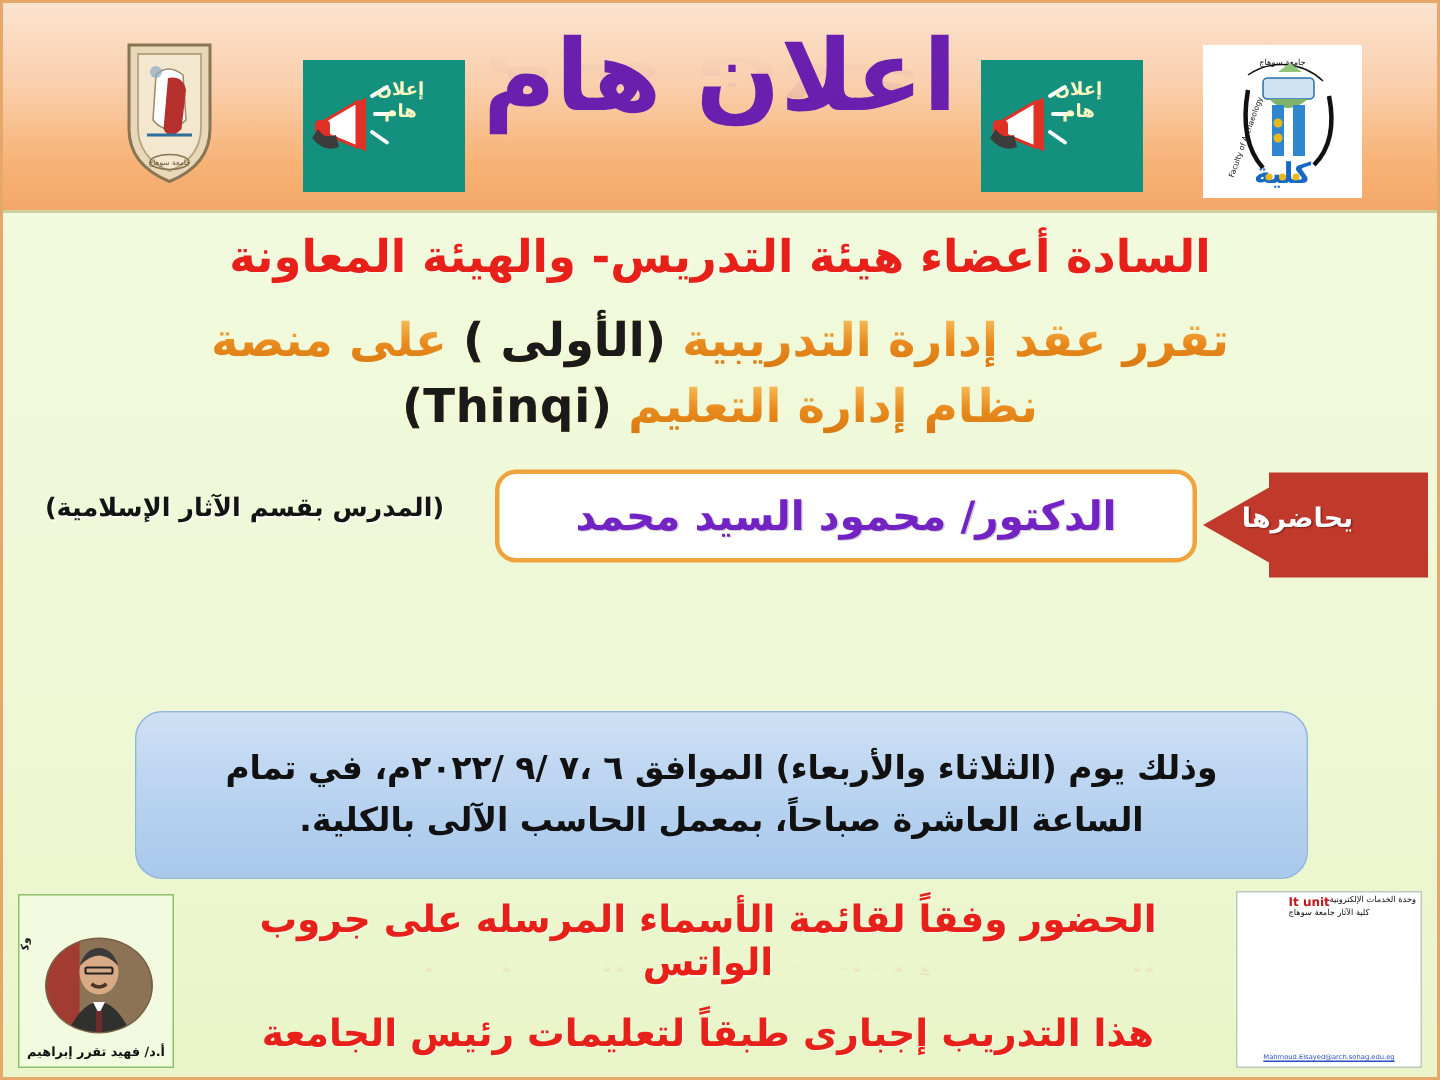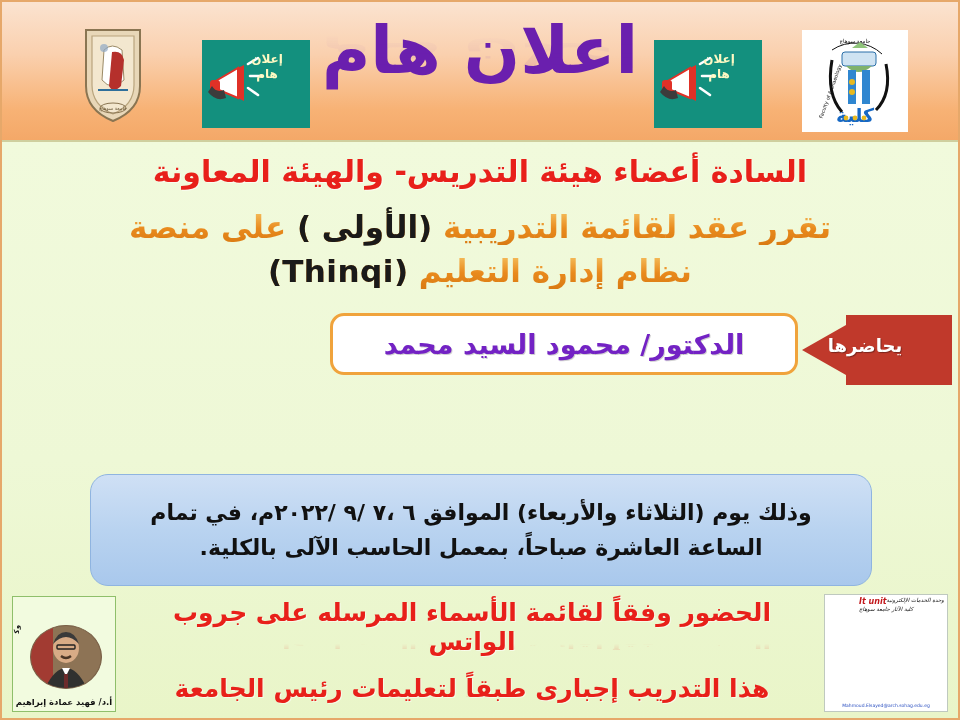--- a/index.html
+++ b/index.html
@@ -322,21 +322,20 @@
     box-sizing: border-box;
     background: #ffffff;
     border: 1px solid #bfc9bf;
     overflow: hidden;
   }
   .it-head {
     position: relative;
     height: 26px;
     padding: 2px 3px 0 3px;
     box-sizing: border-box;
-    font-style: italic;
   }
   .it-unit-label {
     position: absolute;
     left: 34px;
     top: 2px;
     font-size: 8px;
     font-weight: bold;
     color: #c2181c;
     direction: ltr;
   }
@@ -528,32 +527,33 @@
 
     </div>
   </div>
 
   <div class="body-area">
 
     <div class="line-red">السادة أعضاء هيئة التدريس- والهيئة المعاونة</div>
     <div class="reflect-red">السادة أعضاء هيئة التدريس- والهيئة المعاونة</div>
 
     <div class="line-orange row2">
-      <span>تقرر عقد لقائمة التدريبية</span>
+      <span>تقرر عقد إدارة التدريبية</span>
       <span class="black">(الأولى )</span>
       <span>على منصة</span>
     </div>
 
     <div class="line-orange row3">
       <span>نظام إدارة التعليم</span>
       <span class="black">(Thinqi)</span>
     </div>
 
     <div class="lecturer-row">
 
+      <div class="dept-title">(المدرس بقسم الآثار الإسلامية)</div>
 
       <div class="name-box">
         <span class="doc-name">الدكتور/ محمود السيد محمد</span>
       </div>
 
       <div class="arrow-banner">
         <svg viewBox="0 0 152 74" width="152" height="74">
           <path d="M152 2 H46 V12 L2 37 L46 62 V72 H152 Z" fill="#c0392b"></path>
         </svg>
         <div class="arrow-label">يحاضرها</div>
@@ -579,21 +579,21 @@
             <rect x="0" y="0" width="22" height="62" fill="#a23b32"></rect>
             <ellipse cx="35" cy="22" rx="13" ry="15" fill="#d8ab86"></ellipse>
             <path d="M22 18 q13 -14 26 0 q-4 -12 -13 -12 q-9 0 -13 12" fill="#3a3a3a"></path>
             <rect x="26" y="19" width="18" height="4" rx="1" fill="none" stroke="#222" stroke-width="1.4"></rect>
             <path d="M30 30 q5 4 10 0" stroke="#4a3526" stroke-width="2.4" fill="none"></path>
             <path d="M14 62 q10 -20 21 -20 q11 0 21 20 Z" fill="#30302f"></path>
             <path d="M31 42 l4 8 l4 -8 Z" fill="#ffffff"></path>
             <rect x="33" y="48" width="4" height="14" fill="#6d2b2b"></rect>
           </svg>
         </div>
-        <div class="dean-name">أ.د/ فهيد عمادة إبراهيم</div>
+        <div class="dean-name">أ.د/ فهيد تقرر إبراهيم</div>
       </div>
 
       <div class="footer-lines">
         <div class="foot-red">الحضور وفقاً لقائمة الأسماء المرسله على جروب الواتس</div>
         <div class="foot-reflect">الحضور وفقاً لقائمة الأسماء المرسله على جروب الواتس</div>
         <div class="foot-gap"></div>
         <div class="foot-red">هذا التدريب إجبارى طبقاً لتعليمات رئيس الجامعة</div>
         <div class="foot-reflect">هذا التدريب إجبارى طبقاً لتعليمات رئيس الجامعة</div>
       </div>
 

